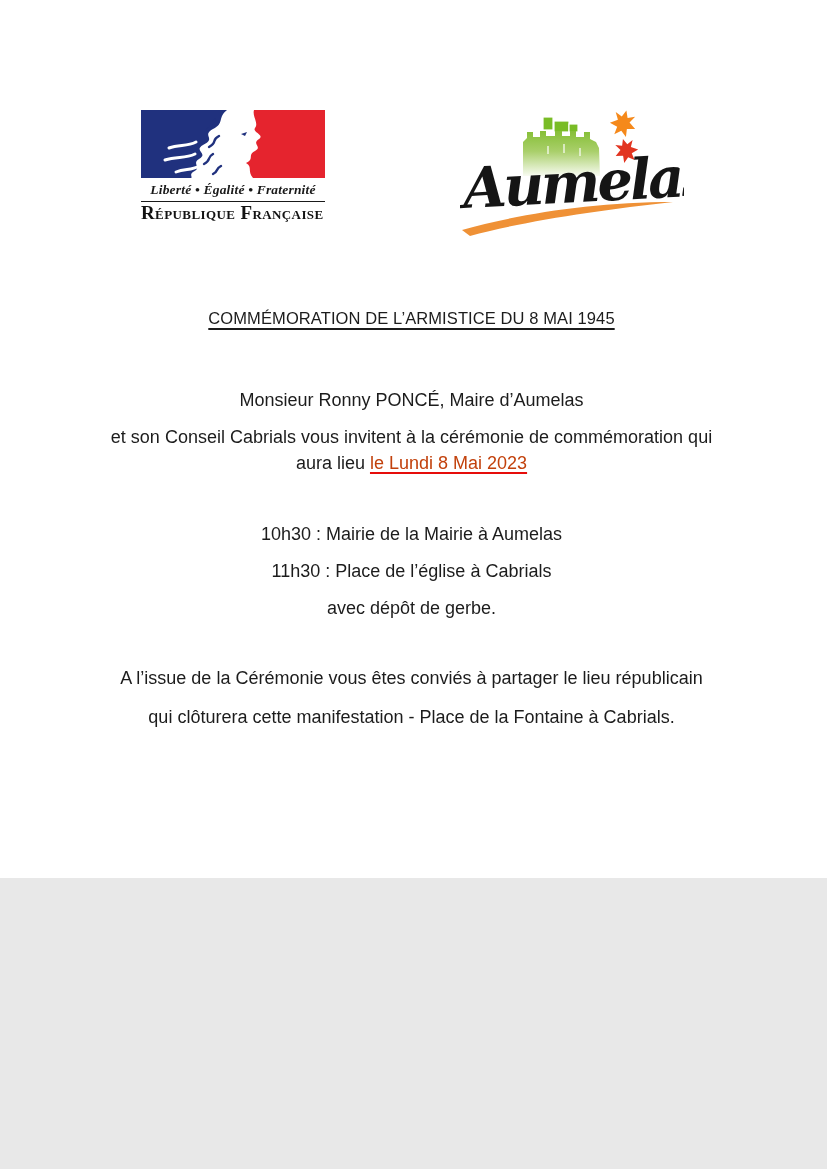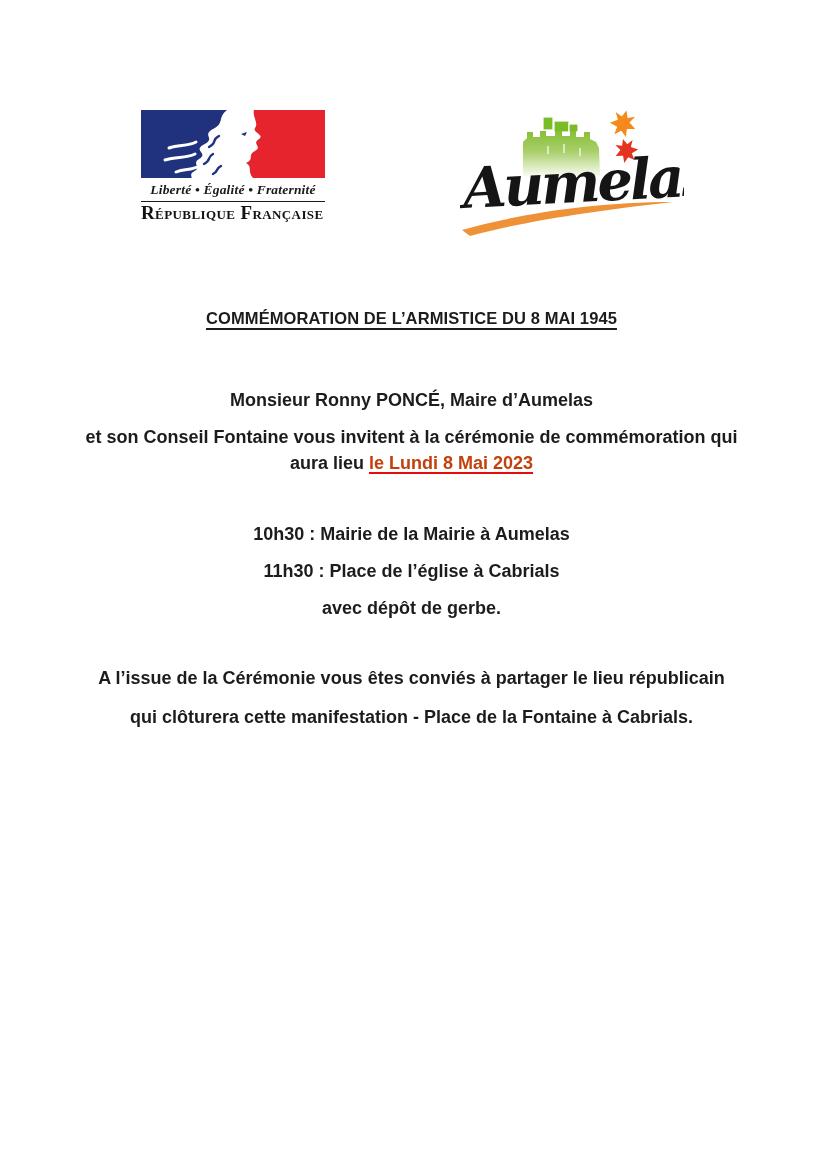--- a/index.html
+++ b/index.html
@@ -1,18 +1,18 @@
 <!DOCTYPE html>
 <html><head>
 <meta charset="utf-8">
 <style>
   html,body{margin:0;padding:0;background:#e8e8e8;}
   .page{
     position:relative;
-    width:827px;height:1169px;
+    width:827px;height:878px;
     margin:0 auto;
     background:#ffffff;
     overflow:hidden;
     font-family:"Liberation Sans",sans-serif;
   }
   
   .rf-logo{position:absolute;left:141px;top:110px;width:184px;}
   .rf-logo svg{display:block;width:184px;height:68px;}
   .rf-motto{
     font-family:"Liberation Serif",serif;
@@ -30,21 +30,21 @@
   
   .aumelas-logo{position:absolute;left:460px;top:98px;width:224px;height:142px;}
   .aumelas-logo svg{display:block;width:224px;height:142px;}
   .aum-text{
     font-family:"DejaVu Serif",serif;
     font-style:italic;font-weight:bold;
   }
   
   .content{
     position:absolute;left:41px;right:45px;top:0;
-    text-align:center;color:#1c1c1c;font-weight:bold;
+    text-align:center;color:#1c1c1c;font-weight:normal;
   }
   .content p{margin:0;font-size:18px;line-height:26px;}
   .doc-title{
     margin-top:307px;font-size:16.5px;line-height:22px;
     text-decoration:underline;
     text-decoration-thickness:2px;text-underline-offset:4px;
     letter-spacing:.1px;
   }
   .intro{margin-top:58px !important;}
   .invitation{margin-top:11px !important;}
@@ -132,21 +132,21 @@
       <path fill="#ef9136" d="M 2 132 C 55 117, 130 104, 213 104 C 140 112, 60 124, 10 138 Z"></path>
     </svg>
   </div>
 
   <div class="content">
     <div class="doc-title">COMMÉMORATION DE L’ARMISTICE DU 8 MAI 1945</div>
 
     <p class="intro">Monsieur Ronny PONCÉ, Maire d’Aumelas</p>
 
     <p class="invitation">
-      <span>et son Conseil Fontaine vous invitent à la cérémonie de commémoration qui</span><br>
+      <span>et son Conseil Cabrials vous invitent à la cérémonie de commémoration qui</span><br>
       <span>aura lieu </span><span class="date-red" style="color: #c2410c; text-decoration-color: rgb(230, 13, 10);">le Lundi 8 Mai 2023</span>
     </p>
 
     <p class="sched-first">10h30 : Mairie de la Mairie à Aumelas</p>
     <p class="sched">11h30 : Place de l’église à Cabrials</p>
     <p class="sched">avec dépôt de gerbe.</p>
 
     <p class="closing-first">A l’issue de la Cérémonie vous êtes conviés à partager le lieu républicain</p>
     <p class="closing">qui clôturera cette manifestation - Place de la Fontaine à Cabrials.</p>
   </div>

